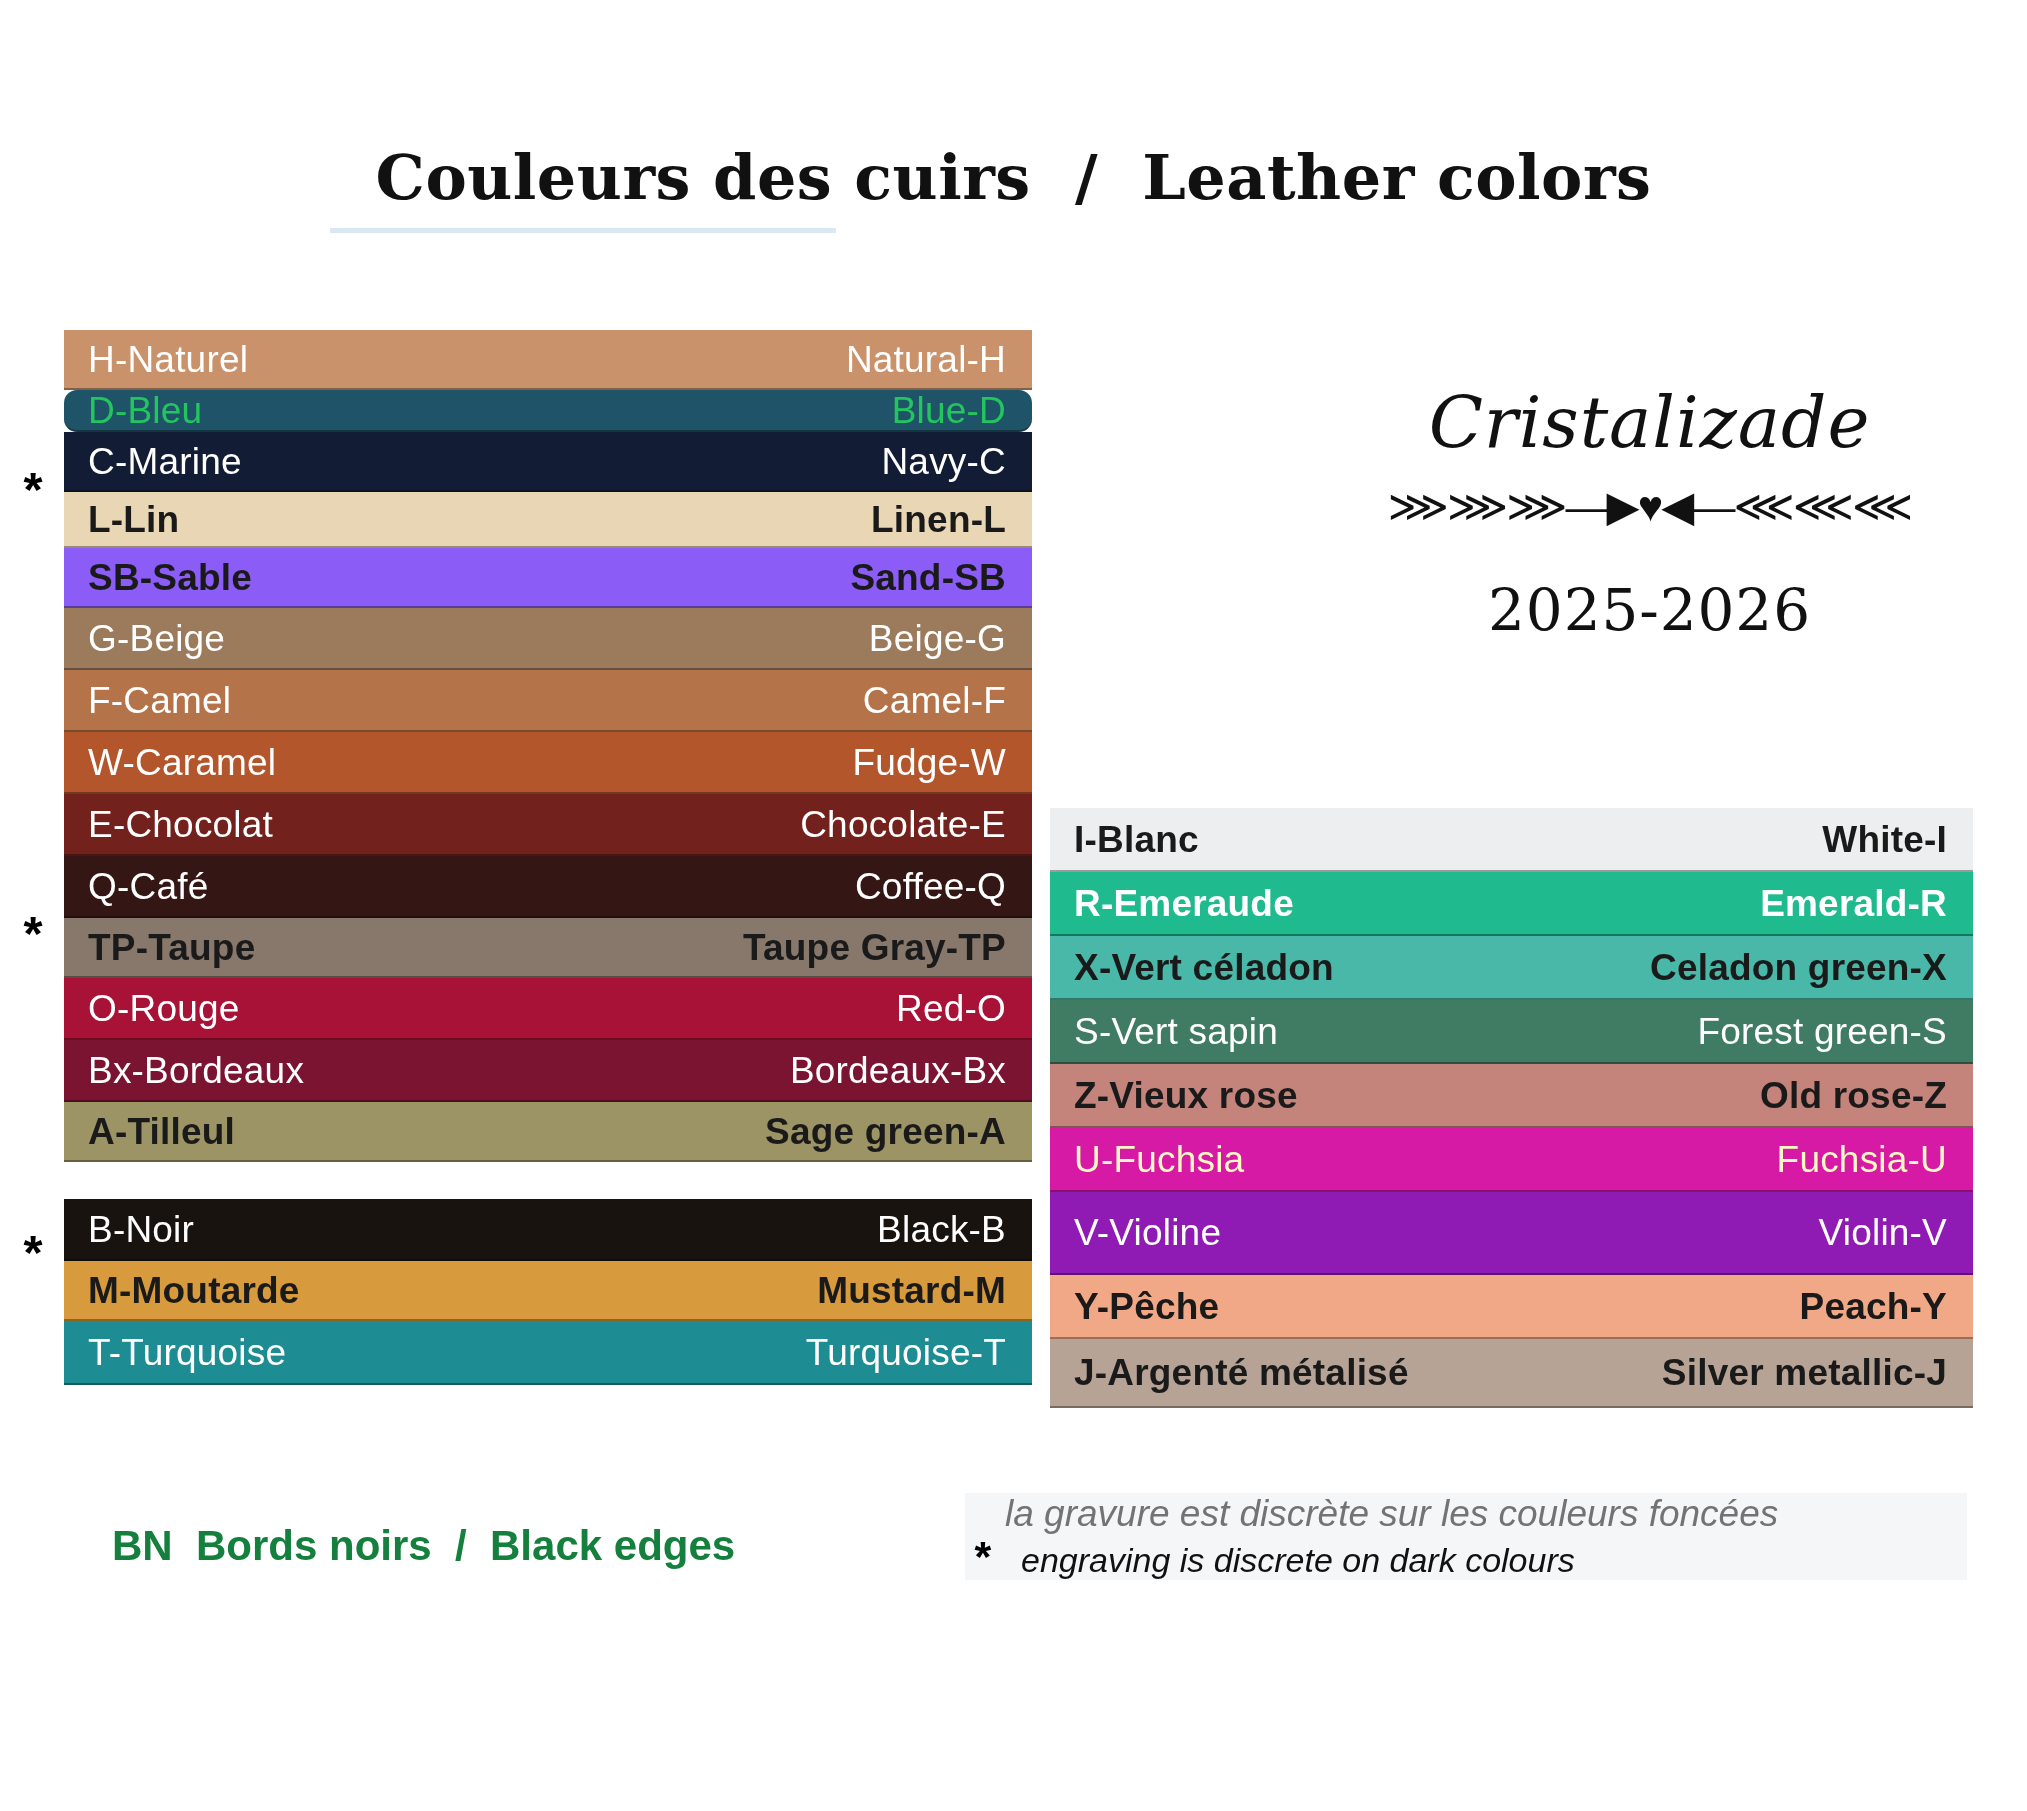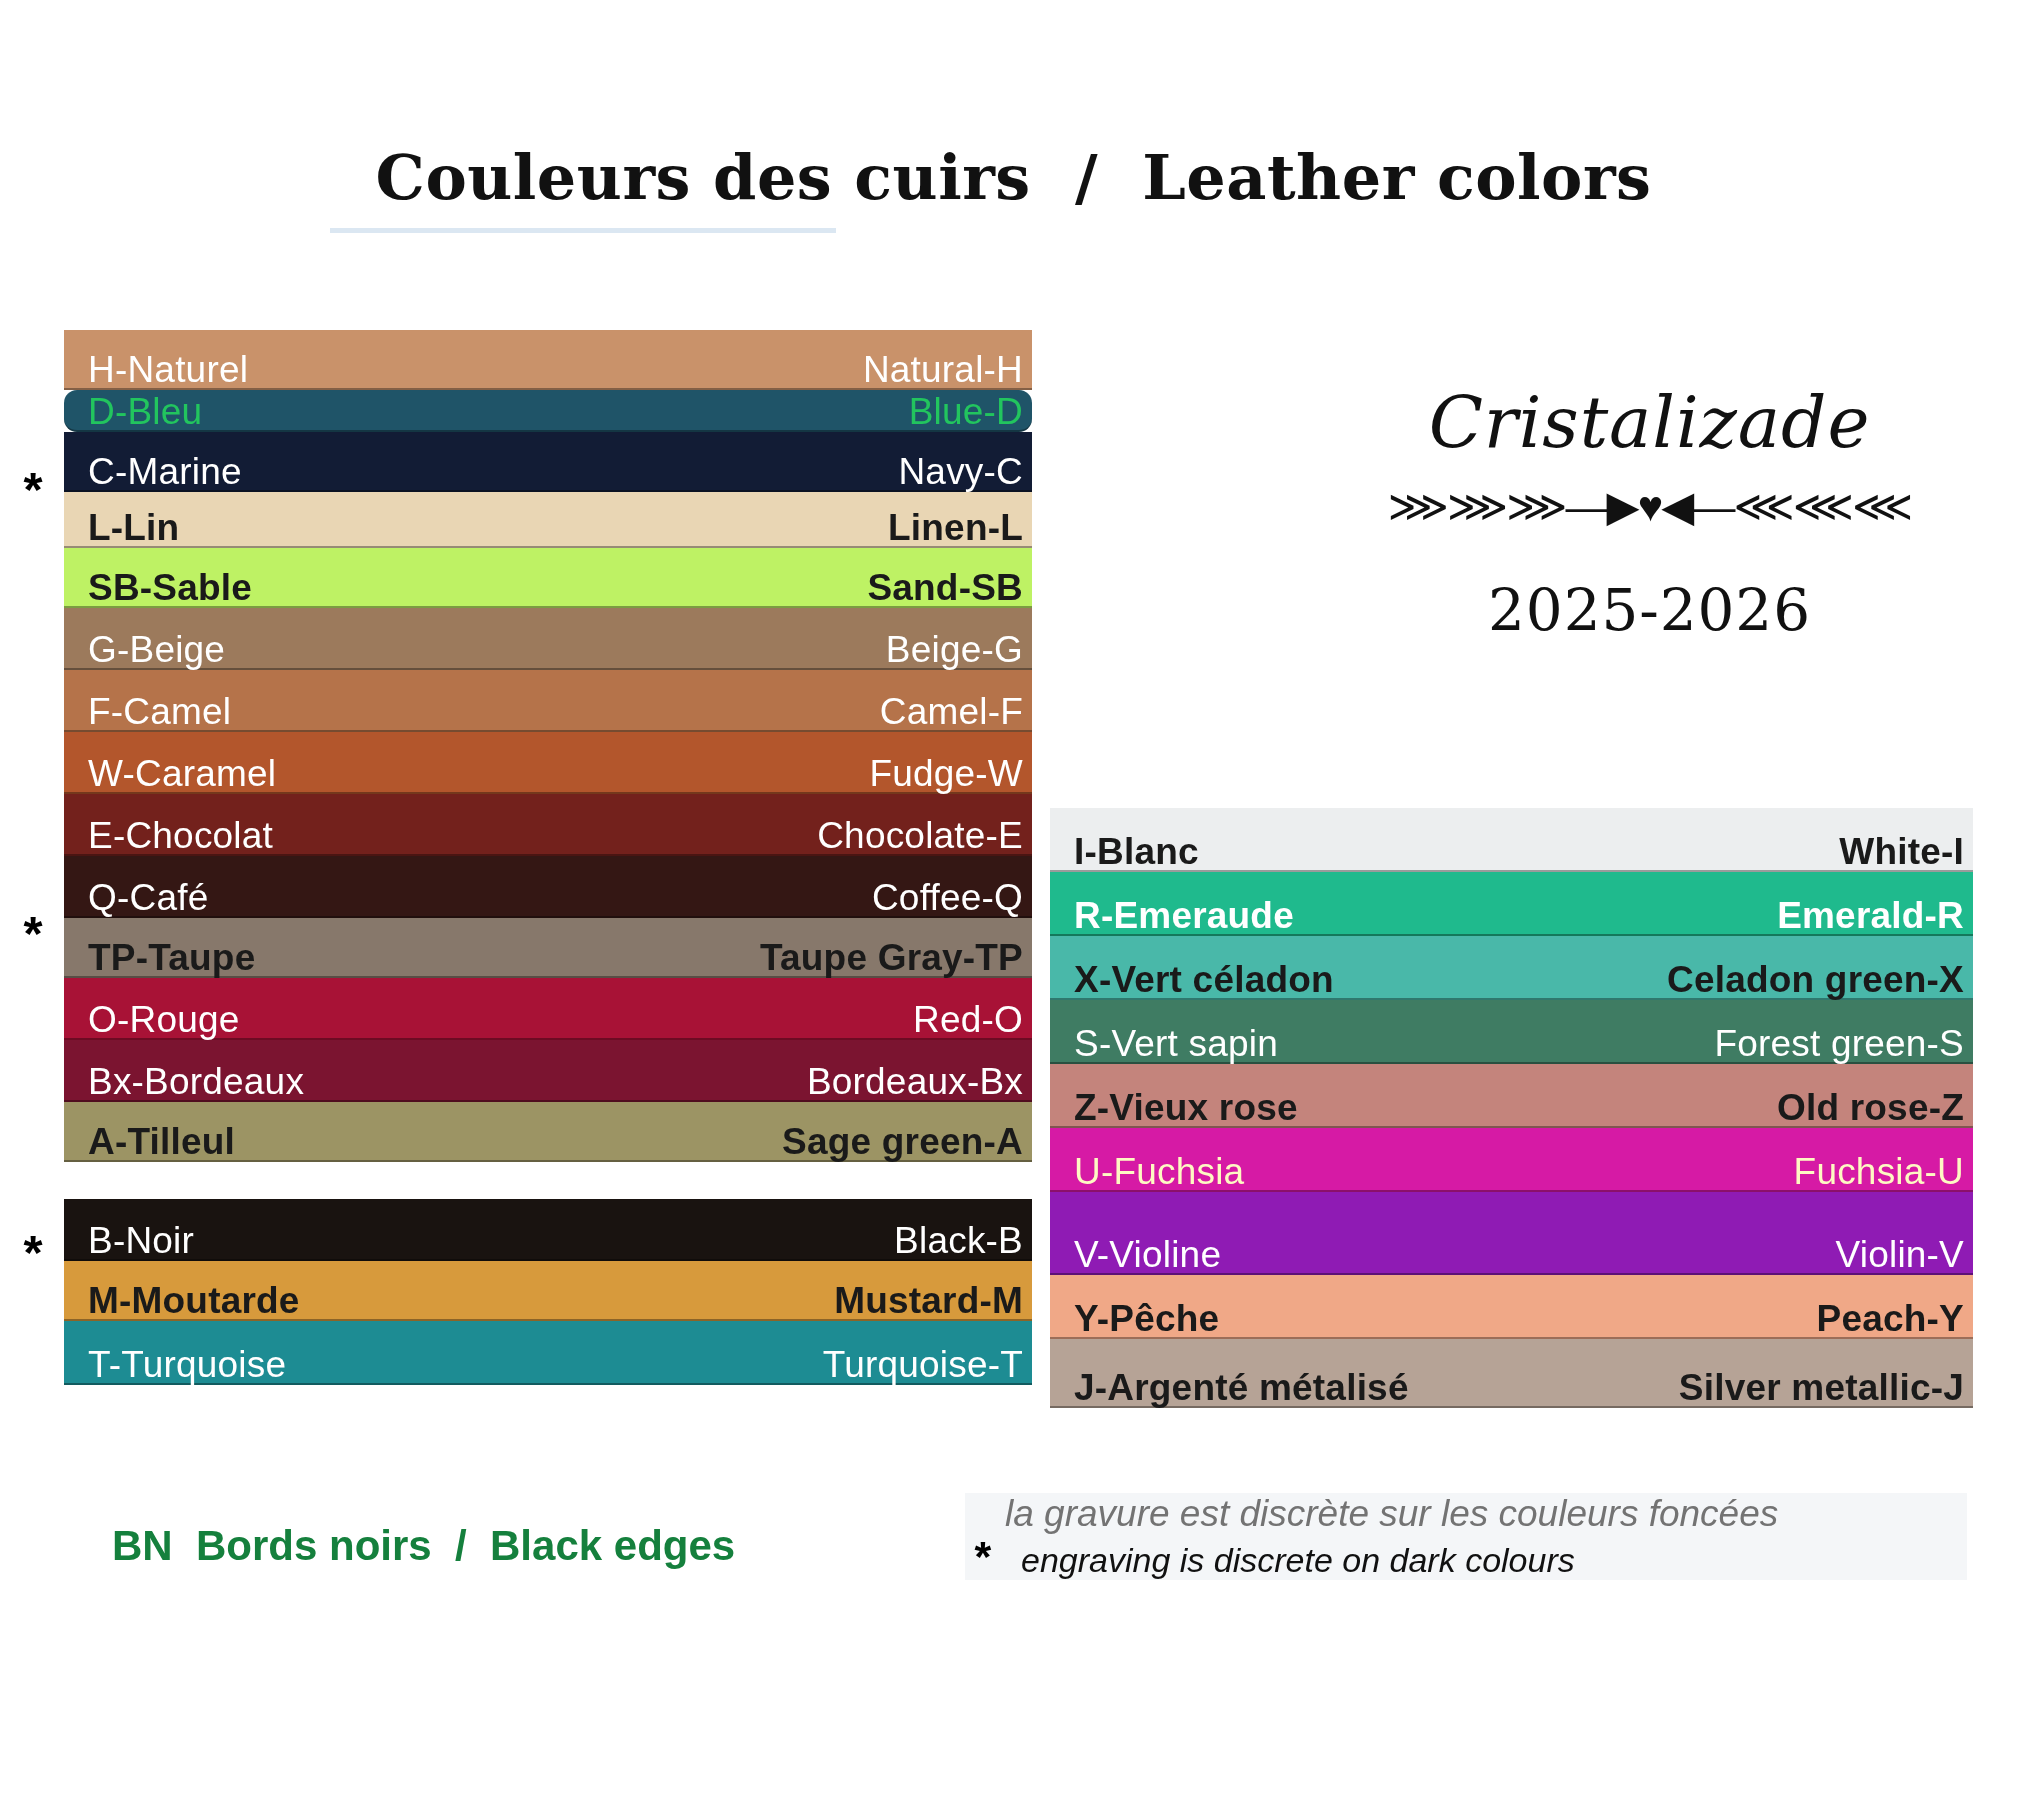--- a/index.html
+++ b/index.html
@@ -54,23 +54,23 @@
     top: 808px;
     width: 923px;
     height: 653px;
   }
 
   .swatch {
     position: relative;
     width: 100%;
     box-sizing: border-box;
     display: flex;
-    align-items: flex-end;
+    align-items: center;
     justify-content: space-between;
-    padding: 0 9px 0 24px;
+    padding: 0 26px 0 24px;
     border-bottom: 2.8px solid rgba(0,0,0,0.35);
     white-space: nowrap;
   }
   .swatch .fr,
   .swatch .en {
     font-size: 37px;
     line-height: 1;
     letter-spacing: 0.2px;
   }
   .swatch.b .fr, .swatch.b .en { font-weight: bold; }
@@ -169,21 +169,21 @@
       <span class="en">Blue-D</span>
     </div>
     <div class="swatch" style="background: rgb(18, 28, 53); height: 60px; color: rgb(255, 255, 255);">
       <span class="fr">C-Marine</span>
       <span class="en">Navy-C</span>
     </div>
     <div class="swatch b" style="background: rgb(233, 214, 180); height: 56px; color: rgb(26, 26, 26);">
       <span class="fr">L-Lin</span>
       <span class="en">Linen-L</span>
     </div>
-    <div class="swatch b" style="background: #bef264; height: 60px; color: rgb(26, 26, 26);">
+    <div class="swatch b" style="background: #8b5cf6; height: 60px; color: rgb(26, 26, 26);">
       <span class="fr">SB-Sable</span>
       <span class="en">Sand-SB</span>
     </div>
     <div class="swatch" style="background: rgb(156, 122, 92); height: 62px; color: rgb(255, 255, 255);">
       <span class="fr">G-Beige</span>
       <span class="en">Beige-G</span>
     </div>
     <div class="swatch" style="background: rgb(181, 115, 74); height: 62px; color: rgb(255, 255, 255);">
       <span class="fr">F-Camel</span>
       <span class="en">Camel-F</span>

